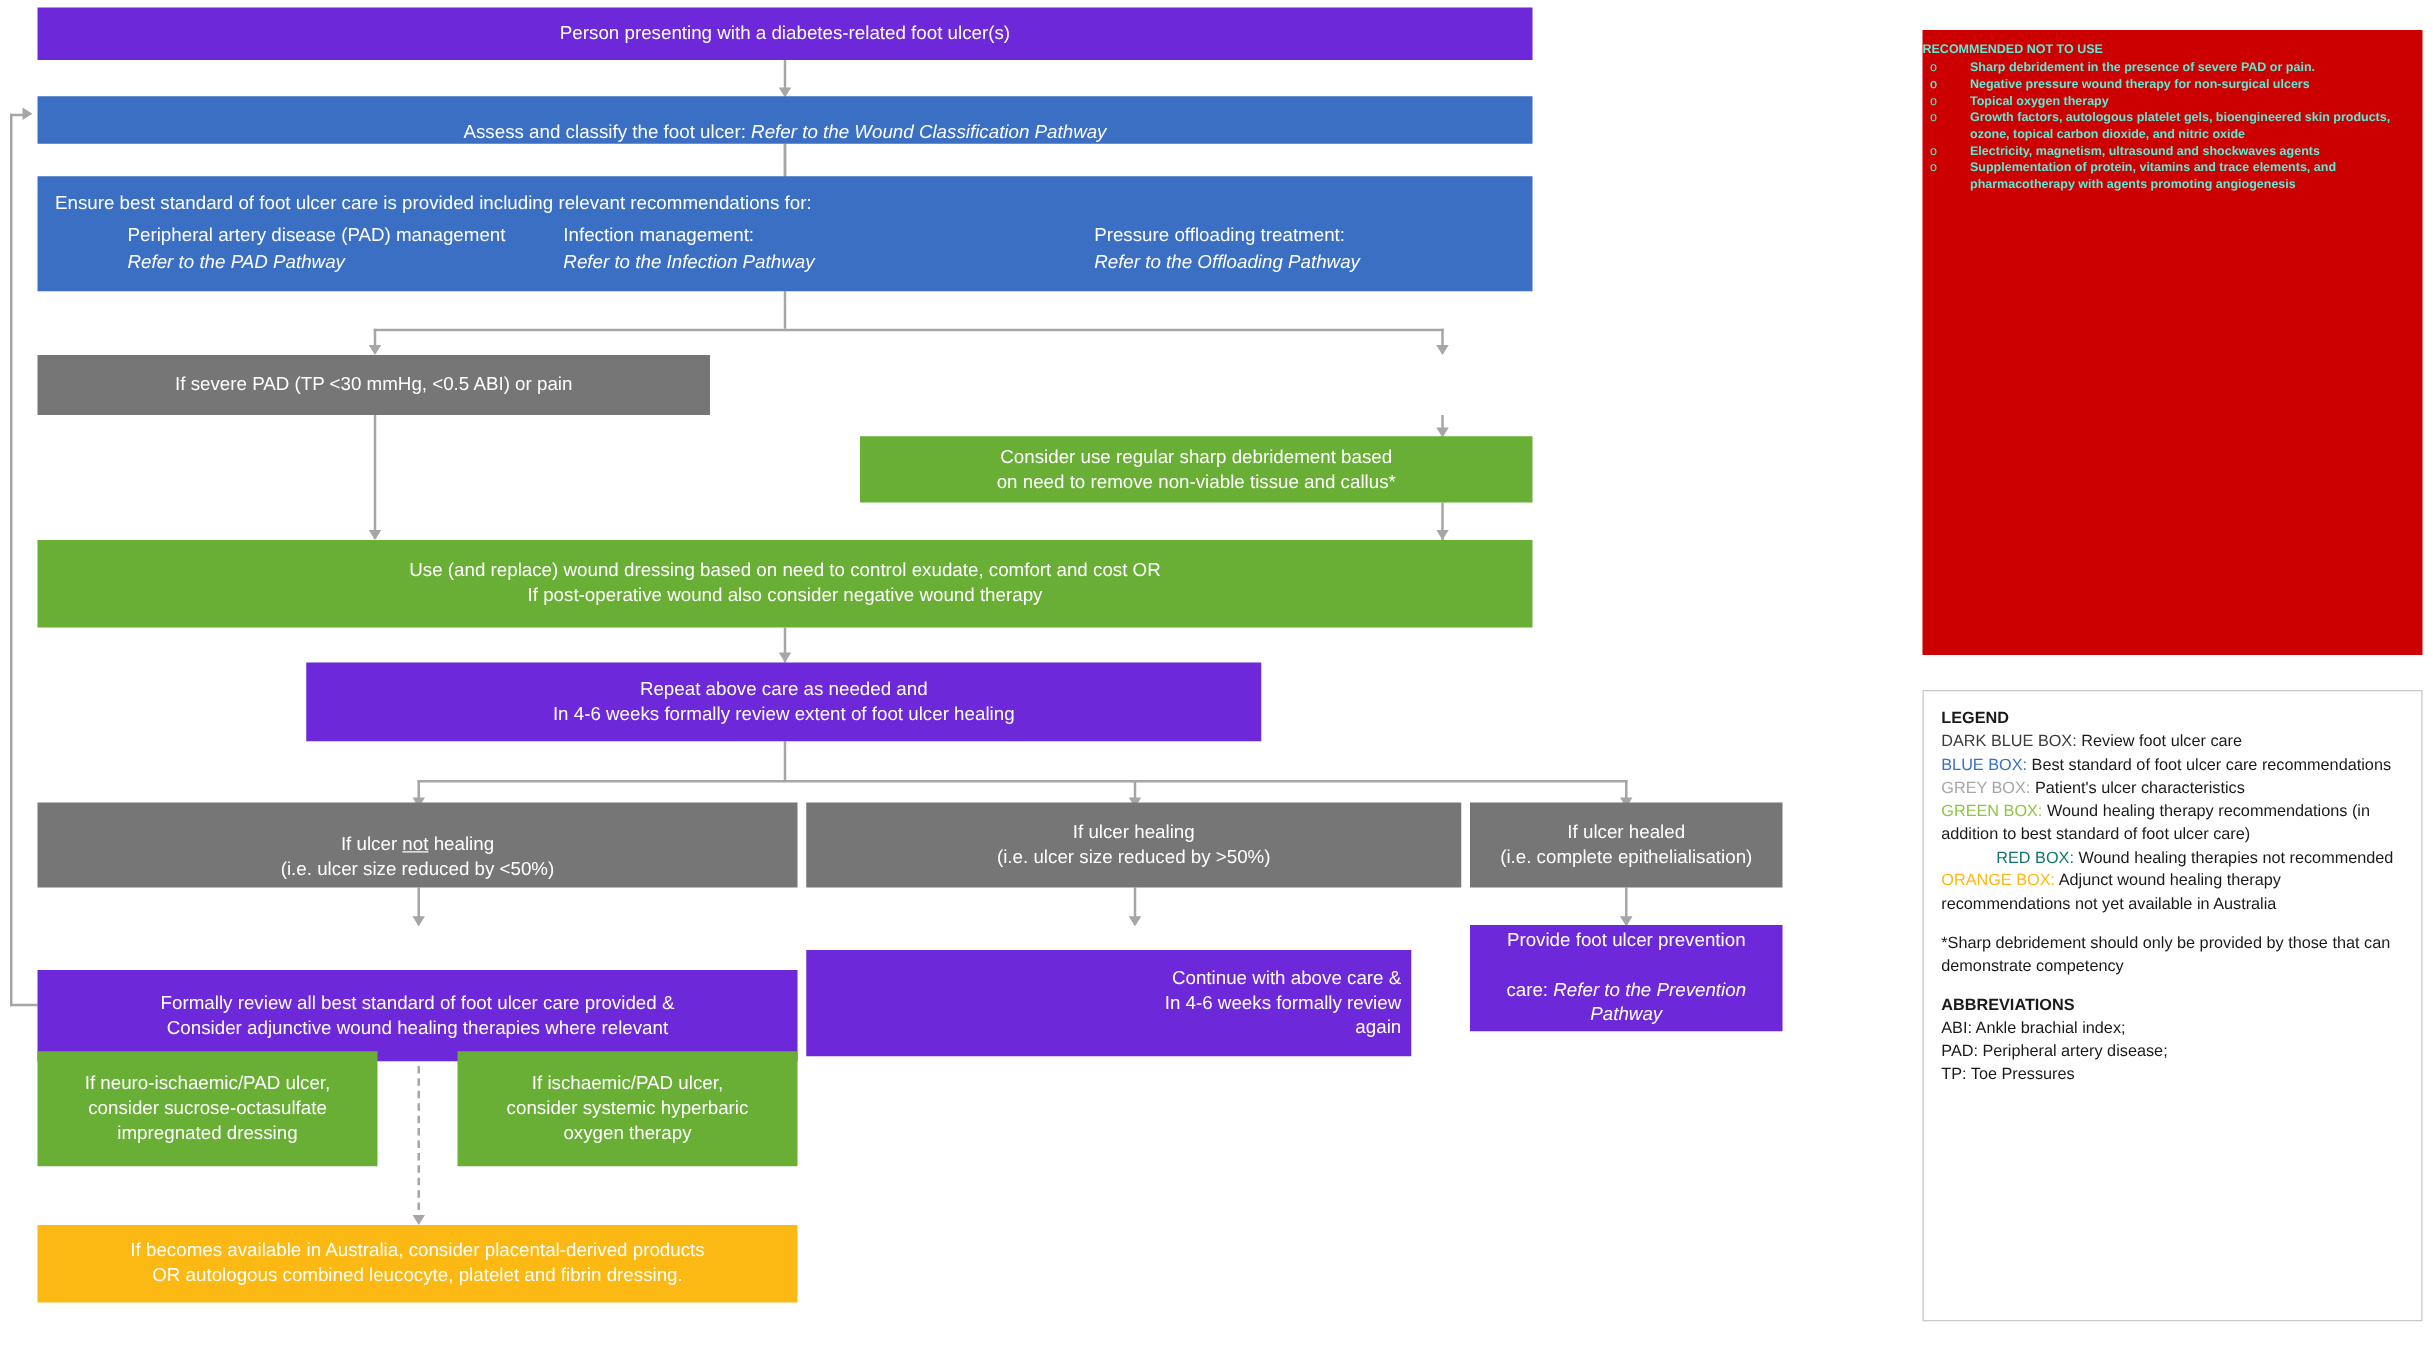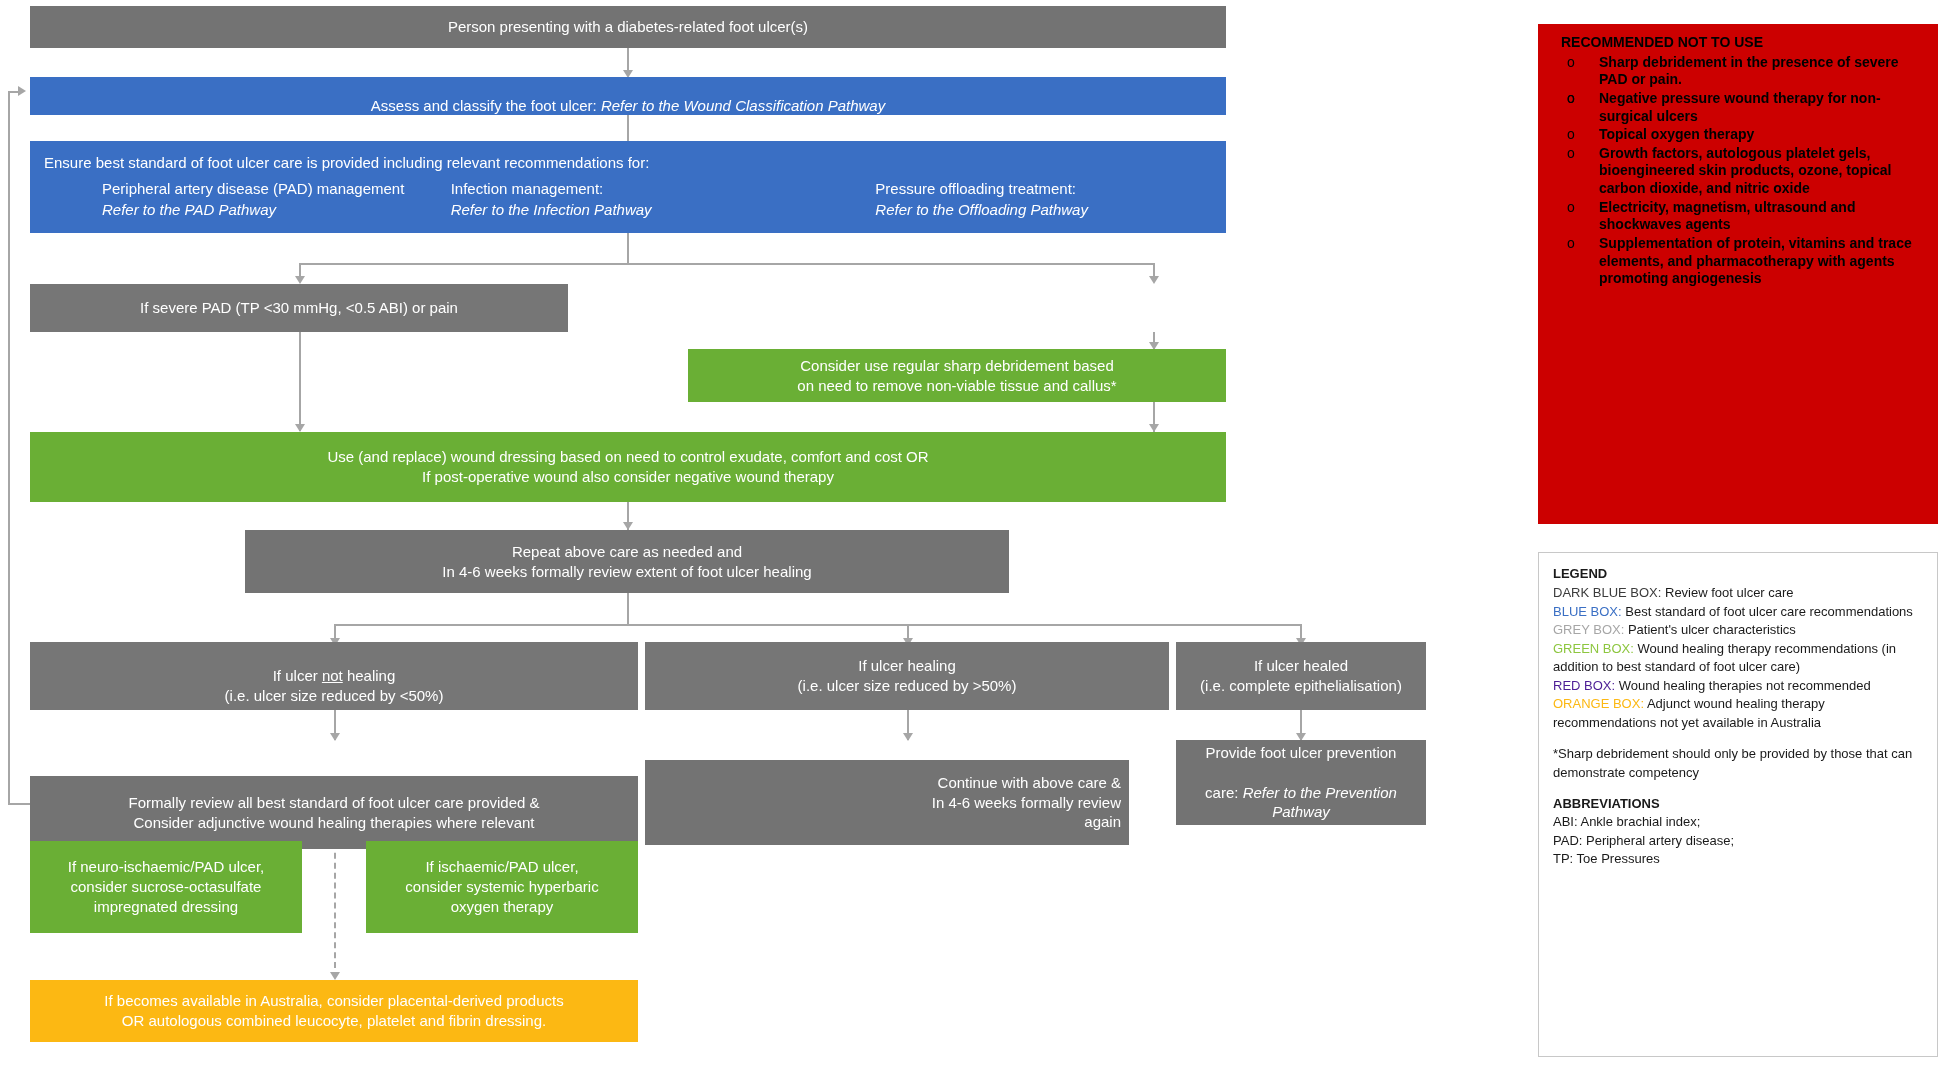--- a/index.html
+++ b/index.html
@@ -24,21 +24,21 @@
     align-items: center;
     justify-content: center;
     text-align: center;
     color: #ffffff;
     font-size: 15px;
     line-height: 1.32;
     padding: 4px 8px;
     white-space: pre-line;
   }
   .box .ln { display: block; width: 100%; }
-  .navy   { background: #737373; }
+  .navy   { background: #6d28d9; }
   .blue   { background: #3a6fc4; }
   .grey   { background: #767676; }
   .green  { background: #6aaf35; }
   .orange { background: #fcb813; }
 
   .italic { font-style: italic; text-align: center; }
   .u { text-decoration: underline; }
 
   
   .blue-multi {
@@ -55,23 +55,23 @@
   .bm-col .l1 { display: block; }
   .bm-col .l2 { display: block; font-style: italic; }
   .bm-col.c1 { padding-left: 58px; }
   .bm-col.c2 { padding-left: 12px; }
   .bm-col.c3 { padding-left: 88px; }
 
   
   .red-panel {
     position: absolute;
     background: #cc0000;
-    color: #000000;
-    padding: 10px 14px 10px 23px;
-    font-size: 14px;
+    color: #5eead4;
+    padding: 10px 14px 10px 0;
+    font-size: 10px;
     line-height: 1.26;
   }
   .red-panel .rp-title { font-weight: bold; margin-bottom: 2px; }
   .red-list { list-style: none; margin: 0; padding: 0; }
   .red-list li {
     position: relative;
     padding-left: 38px;
     margin-bottom: 1px;
     font-weight: bold;
   }
@@ -90,21 +90,21 @@
     line-height: 1.42;
     color: #1a1a1a;
   }
   .legend-panel .lp-title { font-weight: bold; margin-bottom: 1px; }
   .legend-panel p { margin: 0; }
   .legend-panel .gap { height: 13px; }
   .k-darkblue { color: #3b3b3b; }
   .k-blue   { color: #3a6fc4; }
   .k-grey   { color: #a6a6a6; }
   .k-green  { color: #8dc63f; }
-  .k-red    { color: #4c1d95; }
+  .k-red    { color: #0f766e; margin-left: 44px; }
   .k-orange { color: #fcb813; }
   .abbr-title { font-weight: bold; }
 
   
   .ln-v, .ln-h {
     position: absolute;
     background: #a6a6a6;
   }
   .ln-v { width: 2px; }
   .ln-h { height: 2px; }

